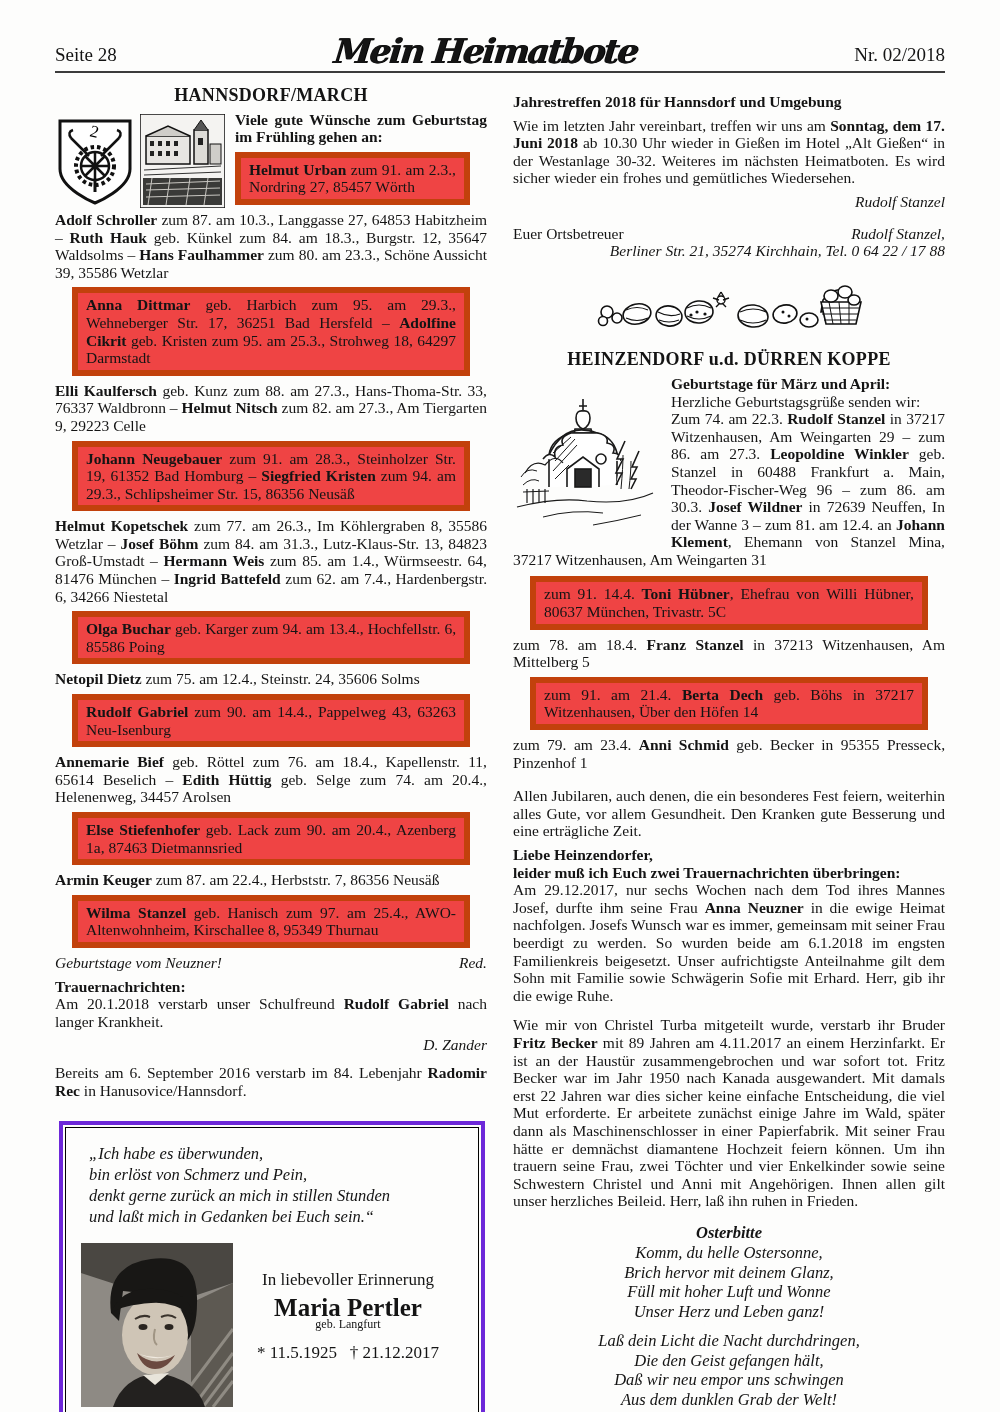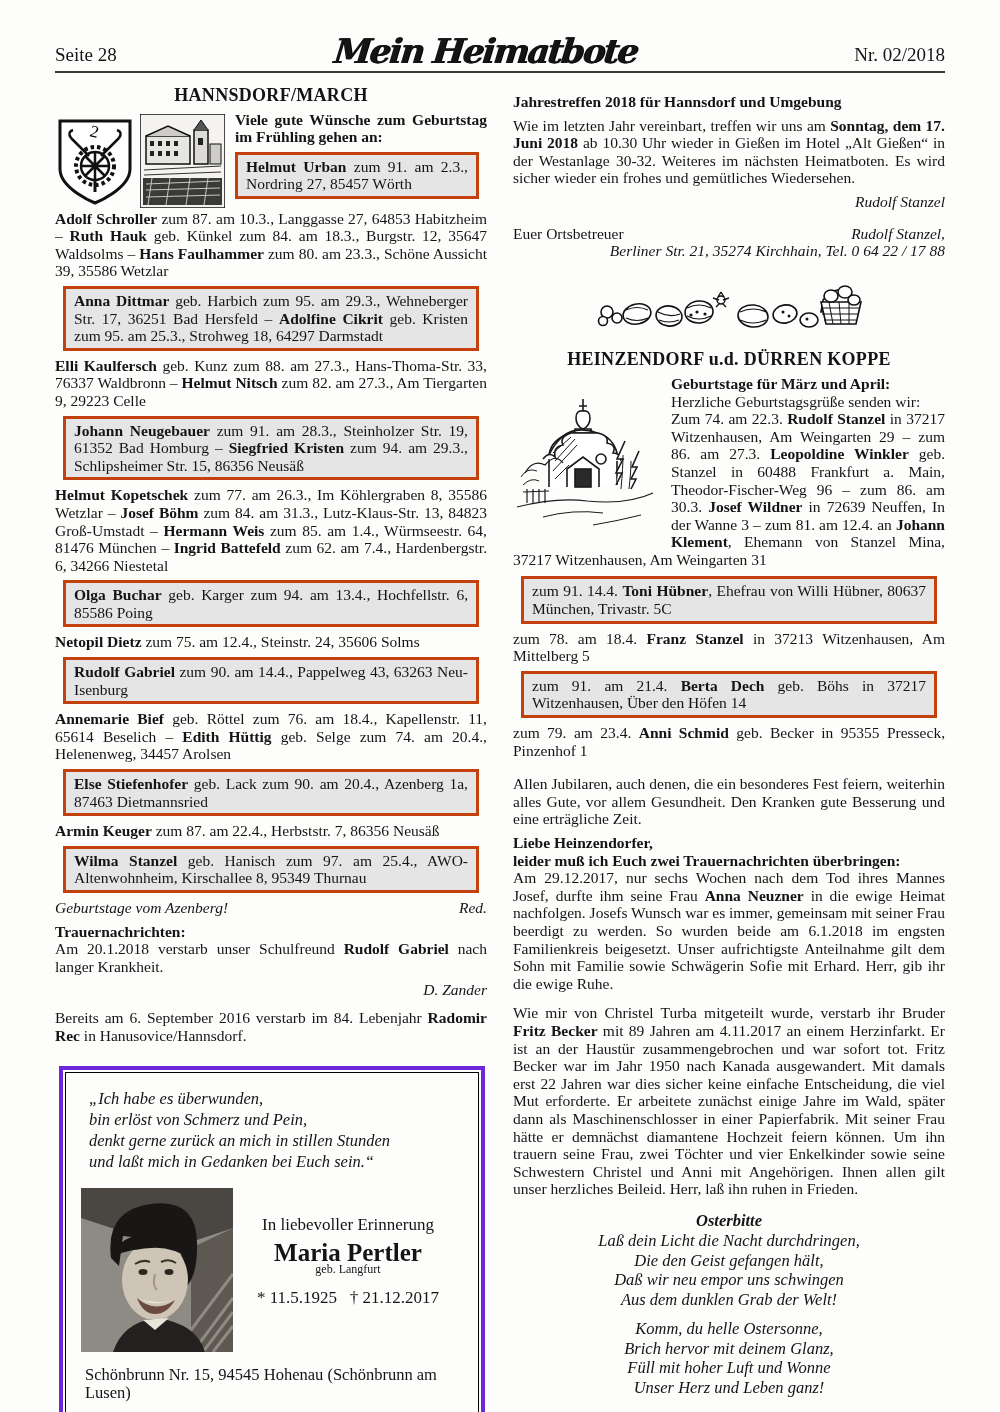--- a/index.html
+++ b/index.html
@@ -17,21 +17,21 @@
     font-size:34px;letter-spacing:-2px;transform:skewX(-6deg);
     text-shadow:1px 0 0 #000;line-height:1;padding-bottom:0px;
   }
   .head-rule{border:none;border-top:2.5px solid #3c3c3c;margin:3px 0 14px 0;}
   
   .columns{display:flex;gap:26px;}
   .col{width:432px;font-size:15.5px;line-height:17.6px;text-align:justify;}
   .col p{margin:6px 0;}
   b{font-weight:bold;}
   .sec-title{text-align:center;font-weight:bold;font-size:18px;letter-spacing:.3px;margin:0 0 6px 0;}
-  .graybox{background:#e5e5e5;border:3px solid #c2410c;padding:3px 8px;margin:6px 8px;overflow:hidden;}
+  .graybox{background:#ef4444;border:6px solid #c2410c;padding:3px 8px;margin:6px 17px;overflow:hidden;}
   .bold{font-weight:bold;}
   .clear{clear:both;}
   .split-row{display:flex;justify-content:space-between;}
   .italic{font-style:italic;}
   .right-it{text-align:right;font-style:italic;}
   
   .float-imgs{float:left;width:170px;margin:3px 10px 2px 0;display:flex;gap:5px;align-items:flex-start;}
   
   .church-float{float:left;width:146px;margin:2px 12px 0 0;}
   .ornament-wrap{text-align:center;margin:14px 0 16px 0;}
@@ -133,21 +133,21 @@
       <p><b>Helmut Kopetschek</b> zum 77. am 26.3., Im Köhlergraben 8, 35586 Wetzlar – <b>Josef Böhm</b> zum 84. am 31.3., Lutz-Klaus-Str. 13, 84823 Groß-Umstadt – <b>Hermann Weis</b> zum 85. am 1.4., Würmseestr. 64, 81476 München – <b>Ingrid Battefeld</b> zum 62. am 7.4., Hardenbergstr. 6, 34266 Niestetal</p>
       <div class="graybox"><b>Olga Buchar</b> geb. Karger zum 94. am 13.4., Hochfellstr. 6, 85586 Poing</div>
       <p><b>Netopil Dietz</b> zum 75. am 12.4., Steinstr. 24, 35606 Solms</p>
       <div class="graybox"><b>Rudolf Gabriel</b> zum 90. am 14.4., Pappelweg 43, 63263 Neu-Isenburg</div>
       <p><b>Annemarie Bief</b> geb. Röttel zum 76. am 18.4., Kapellenstr. 11, 65614 Beselich – <b>Edith Hüttig</b> geb. Selge zum 74. am 20.4., Helenenweg, 34457 Arolsen</p>
       <div class="graybox"><b>Else Stiefenhofer</b> geb. Lack zum 90. am 20.4., Azenberg 1a, 87463 Dietmannsried</div>
       <p><b>Armin Keuger</b> zum 87. am 22.4., Herbststr. 7, 86356 Neusäß</p>
       <div class="graybox"><b>Wilma Stanzel</b> geb. Hanisch zum 97. am 25.4., AWO-Altenwohnheim, Kirschallee 8, 95349 Thurnau</div>
 
       <div class="split-row">
-        <span class="italic">Geburtstage vom Azenberg!</span>
+        <span class="italic">Geburtstage vom Neuzner!</span>
         <span class="italic">Red.</span>
       </div>
 
       <p class="bold" style="margin-bottom:0">Trauernachrichten:</p>
       <p style="margin-top:0">Am 20.1.2018 verstarb unser Schulfreund <b>Rudolf Gabriel</b> nach langer Krankheit.</p>
       <div class="right-it">D. Zander</div>
       <p style="margin-top:10px">Bereits am 6. September 2016 verstarb im 84. Lebenjahr <b>Radomir Rec</b> in Hanusovice/Hannsdorf.</p>
 
       <div class="memorial">
         <div class="mem-poem">
@@ -298,26 +298,26 @@
       <p style="margin-bottom:0">zum 79. am 23.4. <b>Anni Schmid</b> geb. Becker in 95355 Presseck, Pinzenhof 1</p>
       <p style="margin-top:16px">Allen Jubilaren, auch denen, die ein besonderes Fest feiern, weiterhin alles Gute, vor allem Gesundheit. Den Kranken gute Besserung und eine erträgliche Zeit.</p>
 
       <p class="bold" style="margin-bottom:0">Liebe Heinzendorfer,</p>
       <div class="bold">leider muß ich Euch zwei Trauernachrichten überbringen:</div>
       <p style="margin-top:0">Am 29.12.2017, nur sechs Wochen nach dem Tod ihres Mannes Josef, durfte ihm seine Frau <b>Anna Neuzner</b> in die ewige Heimat nachfolgen. Josefs Wunsch war es immer, gemeinsam mit seiner Frau beerdigt zu werden. So wurden beide am 6.1.2018 im engsten Familienkreis beigesetzt. Unser aufrichtigste Anteilnahme gilt dem Sohn mit Familie sowie Schwägerin Sofie mit Erhard. Herr, gib ihr die ewige Ruhe.</p>
       <p style="margin-top:12px">Wie mir von Christel Turba mitgeteilt wurde, verstarb ihr Bruder <b>Fritz Becker</b> mit 89 Jahren am 4.11.2017 an einem Herzinfarkt. Er ist an der Haustür zusammengebrochen und war sofort tot. Fritz Becker war im Jahr 1950 nach Kanada ausgewandert. Mit damals erst 22 Jahren war dies sicher keine einfache Entscheidung, die viel Mut erforderte. Er arbeitete zunächst einige Jahre im Wald, später dann als Maschinenschlosser in einer Papierfabrik. Mit seiner Frau hätte er demnächst diamantene Hochzeit feiern können. Um ihn trauern seine Frau, zwei Töchter und vier Enkelkinder sowie seine Schwestern Christel und Anni mit Angehörigen. Ihnen allen gilt unser herzliches Beileid. Herr, laß ihn ruhen in Frieden.</p>
 
       <div class="poem-title">Osterbitte</div>
       <div class="poem">
+          <div>Komm, du helle Ostersonne,</div>
+          <div>Brich hervor mit deinem Glanz,</div>
+          <div>Füll mit hoher Luft und Wonne</div>
+          <div>Unser Herz und Leben ganz!</div>
+        </div>
+      <div class="poem">
           <div>Laß dein Licht die Nacht durchdringen,</div>
           <div>Die den Geist gefangen hält,</div>
           <div>Daß wir neu empor uns schwingen</div>
           <div>Aus dem dunklen Grab der Welt!</div>
         </div>
-      <div class="poem">
-          <div>Komm, du helle Ostersonne,</div>
-          <div>Brich hervor mit deinem Glanz,</div>
-          <div>Füll mit hoher Luft und Wonne</div>
-          <div>Unser Herz und Leben ganz!</div>
-        </div>
     </div>
   </div>
 </div>
 
 </body></html>

